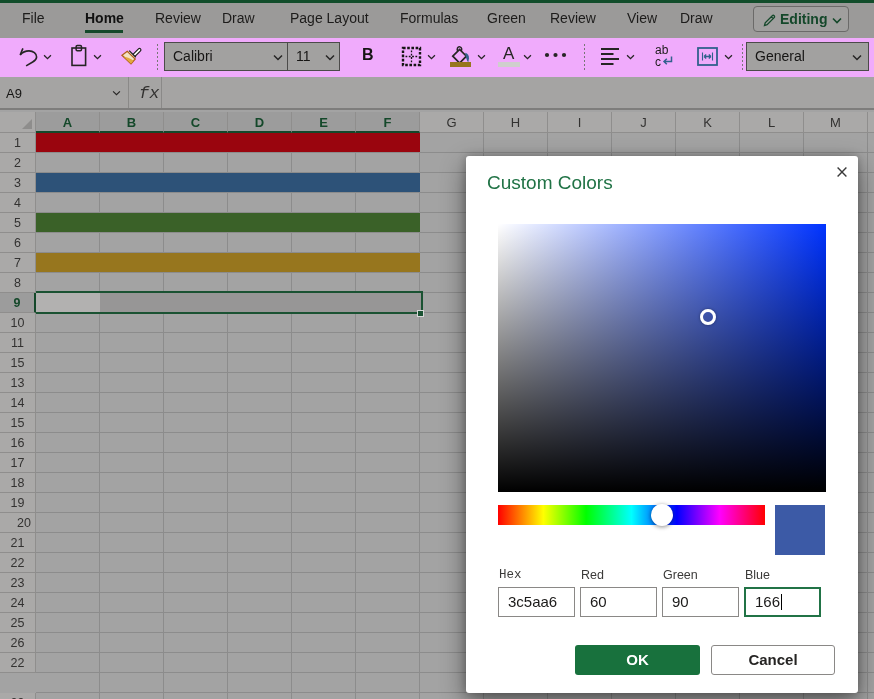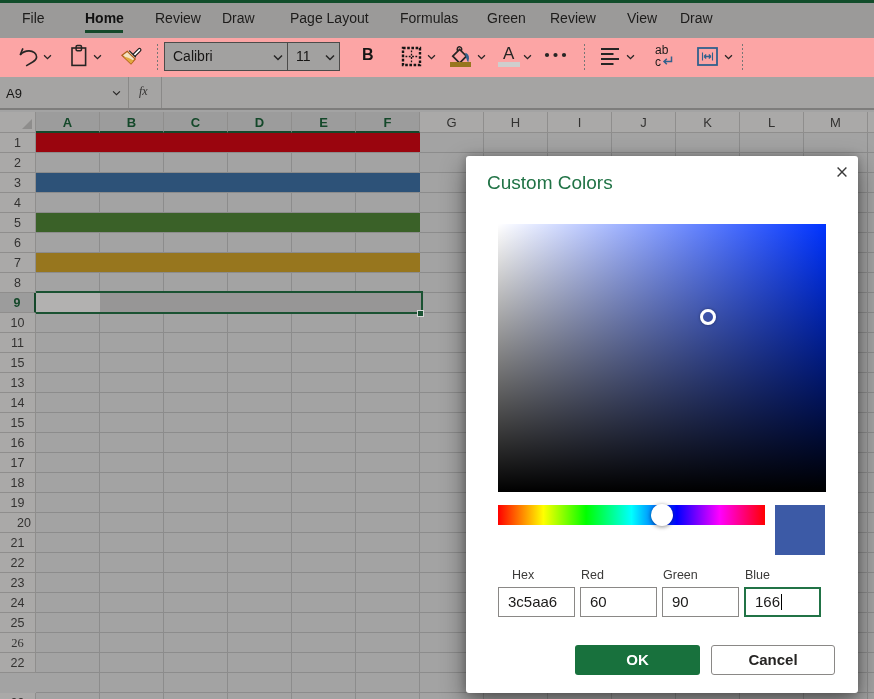--- a/index.html
+++ b/index.html
@@ -10,32 +10,32 @@
 
 
 #topstrip { left:0; top:0; width:874px; height:3px; background:#124d2b; }
 #menurow { left:0; top:3px; width:874px; height:35px; background:#9b9a99; }
 .mitem { position:absolute; top:7px; font-size:14px; color:#1d1c1b; }
 .home { font-weight:bold; color:#111; }
 #homeline { left:85px; top:30px; width:38px; height:3px; background:#14482a; }
 #editbtn { left:753px; top:6px; width:96px; height:26px; border:1px solid #6b6a69;
   border-radius:4px; background:#a09f9e; }
 #editbtn span { position:absolute; left:26px; top:4px; font-size:14px; font-weight:bold; color:#14482a;}
-#toolbar { left:0; top:38px; width:874px; height:39px; background:#fca5a5; }
+#toolbar { left:0; top:38px; width:874px; height:39px; background:#f0abfc; }
 .sep { position:absolute; top:6px; width:1px; height:26px; background:repeating-linear-gradient(to bottom,#777675 0 2px,transparent 2px 4px); }
 .combo { position:absolute; top:4px; height:29px; border:1px solid #4c4b4a; background:#a2a1a0;
   font-size:14px; color:#161514; }
 .combo span { position:absolute; left:8px; top:5px; }
 .chev { position:absolute; }
 
 #fbar { left:0; top:77px; width:874px; height:33px; background:#a5a4a3; border-bottom:2px solid #7e7d7c; }
 #fbar .vsep { position:absolute; top:0; width:1px; height:31px; background:#8a8988; }
 #namebox { position:absolute; left:6px; top:9px; font-size:13px; color:#161514; }
-#fx { position:absolute; left:139px; top:7px; font-size:12px; font-style:italic; color:#333231;
-  font-family:Liberation Serif, serif;}
+#fx { position:absolute; left:139px; top:7px; font-size:17px; font-style:italic; color:#333231;
+  font-family:Liberation Mono, monospace;}
 
 
 #grid { left:0; top:110px; width:874px; height:589px; background:#a3a3a3; }
 #corner { left:0; top:2px; width:36px; height:21px; background:#aaa9a8; border-right:1px solid #8f8e8d; border-bottom:1px solid #8f8e8d;}
 #corner svg { position:absolute; right:2px; bottom:2px; }
 .colh { position:absolute; top:2px; height:21px; width:64px; background:#aaa9a8;
   border-right:1px solid #8f8e8d; text-align:center; font-size:13px; color:#333231;
   line-height:21px; border-bottom:1px solid #8f8e8d; }
 .colh.sel { background:#9c9c9c; color:#14482a; font-weight:bold;
   border-bottom:2px solid #14482a; }
@@ -91,20 +91,29 @@
     <span class="mitem" style="left:155px;">Review</span>
     <span class="mitem" style="left:222px;">Draw</span>
     <span class="mitem" style="left:290px;">Page Layout</span>
     <span class="mitem" style="left:400px;">Formulas</span>
     <span class="mitem" style="left:487px;">Green</span>
     <span class="mitem" style="left:550px;">Review</span>
     <span class="mitem" style="left:627px;">View</span>
     <span class="mitem" style="left:680px;">Draw</span>
   </div>
   <div class="abs" id="homeline"></div>
+  <div class="abs" id="editbtn">
+    <svg class="chev" style="left:8px;top:6px;" width="15" height="15" viewBox="0 0 15 15">
+        <path d="M2.5 12.5 L3.2 9.8 L10.3 2.7 A1.3 1.3 0 0 1 12.2 4.6 L5.1 11.7 Z M9.3 3.7 L11.2 5.6" fill="none" stroke="#14482a" stroke-width="1.3"></path>
+      </svg>
+    <span>Editing</span>
+    <svg class="chev" style="left:78px;top:10px;" width="10" height="7" viewBox="0 0 10 7">
+        <polyline points="1,1.5 5,5.5 9,1.5" fill="none" stroke="#14482a" stroke-width="1.6"></polyline>
+      </svg>
+  </div>
   <div class="abs" id="toolbar">
 
     <svg class="chev" style="left:18px;top:7px;" width="23" height="23" viewBox="0 0 23 23">
         <path d="M4.9 3.4 L2.2 9.9" fill="none" stroke="#262524" stroke-width="1.6"></path>
         <path d="M2.2 9.9 C4.2 7.6,7.7 5.9,11 5.9 C15.3 5.9,18.6 8.8,18.6 11.9 C18.6 13.8,17.2 15.5,14.7 17 L8.1 20.9" fill="none" stroke="#262524" stroke-width="1.6"></path>
       </svg>
     <svg class="chev" style="left:43px;top:16px;" width="9" height="6" viewBox="0 0 10 7">
         <polyline points="1,1.5 5,5.5 9,1.5" fill="none" stroke="#262524" stroke-width="1.5"></polyline>
       </svg>
 
@@ -185,20 +194,26 @@
 
     <svg class="chev" style="left:697px;top:9px;" width="21" height="19" viewBox="0 0 21 19">
         <rect x="1" y="1" width="19" height="17" fill="none" stroke="#31618d" stroke-width="1.8"></rect>
         <path d="M5.5 5.5 L5.5 13.5 M15.5 5.5 L15.5 13.5" stroke="#31618d" stroke-width="1.1"></path>
         <path d="M7 9.5 H14 M7 9.5 L9.2 7.5 M7 9.5 L9.2 11.5 M14 9.5 L11.8 7.5 M14 9.5 L11.8 11.5" stroke="#31618d" stroke-width="1.3" fill="none"></path>
       </svg>
     <svg class="chev" style="left:724px;top:16px;" width="9" height="6" viewBox="0 0 10 7">
         <polyline points="1,1.5 5,5.5 9,1.5" fill="none" stroke="#262524" stroke-width="1.5"></polyline>
       </svg>
     <div class="sep" style="left:742px;"></div>
+    <div class="combo" style="left:746px;width:123px;">
+        <span>General</span>
+      <svg class="chev" style="left:105px;top:11px;" width="10" height="7" viewBox="0 0 10 7">
+          <polyline points="1,1.5 5,5.5 9,1.5" fill="none" stroke="#262524" stroke-width="1.5"></polyline>
+        </svg>
+    </div>
   </div>
   <div class="abs" id="fbar">
     <span id="namebox">A9</span>
     <svg class="chev" style="left:112px;top:13px;" width="9" height="6" viewBox="0 0 10 7">
         <polyline points="1,1.5 5,5.5 9,1.5" fill="none" stroke="#262524" stroke-width="1.3"></polyline>
       </svg>
     <div class="vsep" style="left:128px;"></div>
     <span id="fx">fx</span>
     <div class="vsep" style="left:161px;"></div>
   </div>
@@ -252,38 +267,38 @@
       <div class="rowh" style="top: 323px;"><span>16</span></div>
       <div class="rowh" style="top: 343px;"><span>17</span></div>
       <div class="rowh" style="top: 363px;"><span>18</span></div>
       <div class="rowh" style="top: 383px;"><span>19</span></div>
       <div class="rowh" style="top: 403px; padding-left: 13px;"><span>20</span></div>
       <div class="rowh" style="top: 423px;"><span>21</span></div>
       <div class="rowh" style="top: 443px;"><span>22</span></div>
       <div class="rowh" style="top: 463px;"><span>23</span></div>
       <div class="rowh" style="top: 483px;"><span>24</span></div>
       <div class="rowh" style="top: 503px;"><span>25</span></div>
-      <div class="rowh" style="top: 523px; font-family: Liberation Serif, serif;"><span>26</span></div>
+      <div class="rowh" style="top: 523px;"><span>26</span></div>
       <div class="rowh" style="top: 543px;"><span>22</span></div>
       <div class="rowh" style="top: 584px;"><span>28</span></div>
       <div class="rowh" style="top: 583px;"><span>29</span></div>
     </div>
 
   <div class="abs" id="dialog">
     <div id="dtitle">Custom Colors</div>
     <svg id="dx" viewBox="0 0 22 22">
         <path d="M6.6 6.6 L15.4 15.4 M15.4 6.6 L6.6 15.4" stroke="#3a3a3a" stroke-width="1.4"></path>
       </svg>
     <div id="gradsq">
         <div id="gcursor"></div>
       </div>
     <div id="huebar"></div>
     <div id="huethumb"></div>
     <div id="swatch"></div>
-    <span class="dlabel" style="left:46px;">Hex</span>
+    <span class="dlabel" style="left:33px;font-family:Liberation Mono, monospace;">Hex</span>
     <span class="dlabel" style="left:115px;">Red</span>
     <span class="dlabel" style="left:197px;">Green</span>
     <span class="dlabel" style="left:279px;">Blue</span>
     <div class="dinput" style="left:32px;">3c5aa6</div>
     <div class="dinput" style="left:114px;">60</div>
     <div class="dinput" style="left:196px;">90</div>
     <div class="dinput" id="blueinput" style="left:278px;">166<span class="caret"></span></div>
     <div class="dbtn" id="okbtn">OK</div>
     <div class="dbtn" id="cancelbtn">Cancel</div>
   </div>

